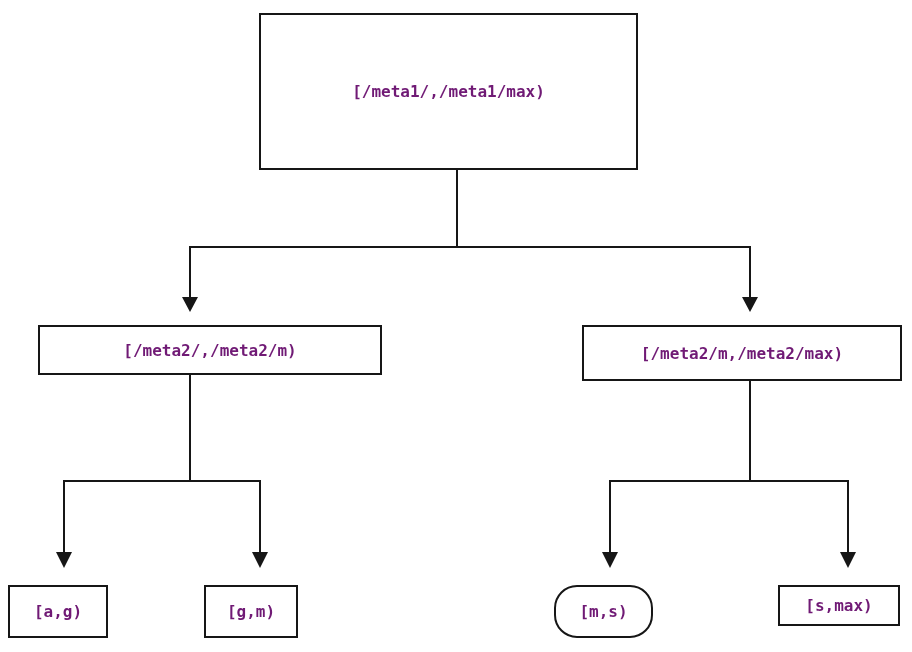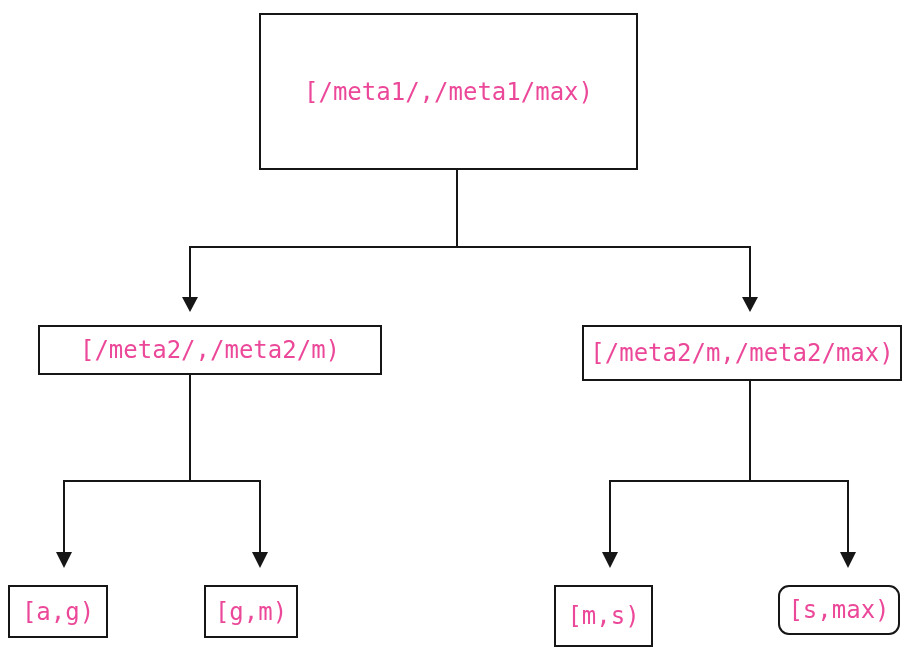--- a/index.html
+++ b/index.html
@@ -25,35 +25,35 @@
   .edges path {
     fill: none;
     stroke-width: 2;
     stroke-linecap: square;
   }
   .node {
     position: absolute;
     box-sizing: border-box;
     border: 2px solid #161616;
     background: #ffffff;
-    color: #ec4899;
+    color: #701a75;
     display: flex;
     align-items: center;
     justify-content: center;
-    font-size: 24px;
-    font-weight: normal;
+    font-size: 16px;
+    font-weight: bold;
     white-space: nowrap;
   }
   .node-root  { left: 259px; top: 13px;  width: 379px; height: 157px; }
   .node-left  { left: 38px;  top: 325px; width: 344px; height: 50px; }
   .node-right { left: 582px; top: 325px; width: 320px; height: 56px; }
   .node-ag    { left: 8px;   top: 585px; width: 100px; height: 53px; }
   .node-gm    { left: 204px; top: 585px; width: 94px;  height: 53px; }
-  .node-ms    { left: 554px; top: 585px; width: 99px;  height: 62px; }
-  .node-smax  { left: 778px; top: 585px; width: 122px; height: 50px; border-radius: 11px; }
+  .node-ms    { left: 554px; top: 585px; width: 99px;  height: 53px; border-radius: 23px; }
+  .node-smax  { left: 778px; top: 585px; width: 122px; height: 41px; }
 </style>
 </head>
 <body>
 
 <div class="canvas">
 
   <svg class="edges" viewBox="0 0 912 652" xmlns="http://www.w3.org/2000/svg">
 
     <path d="M457,170 V247" stroke="#161616"></path>
     <path d="M190,247 H750" stroke="#161616"></path>

